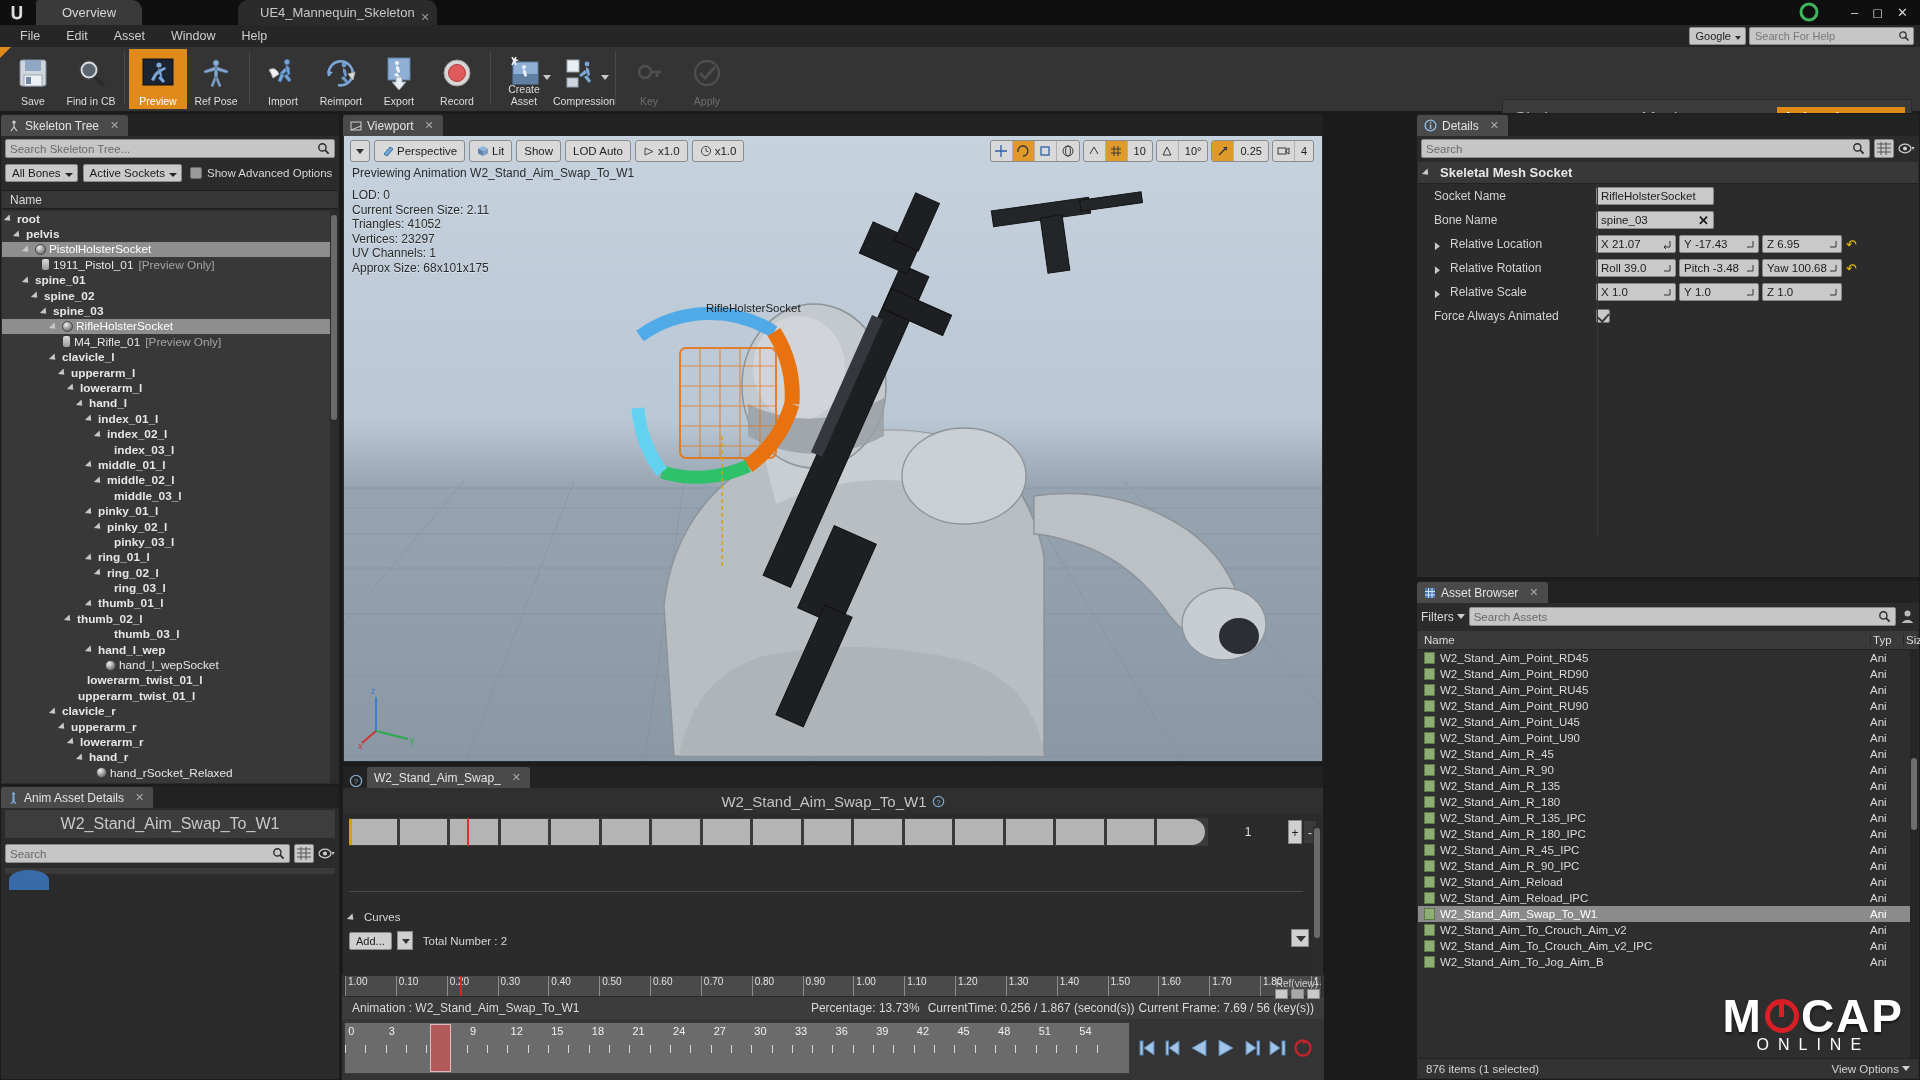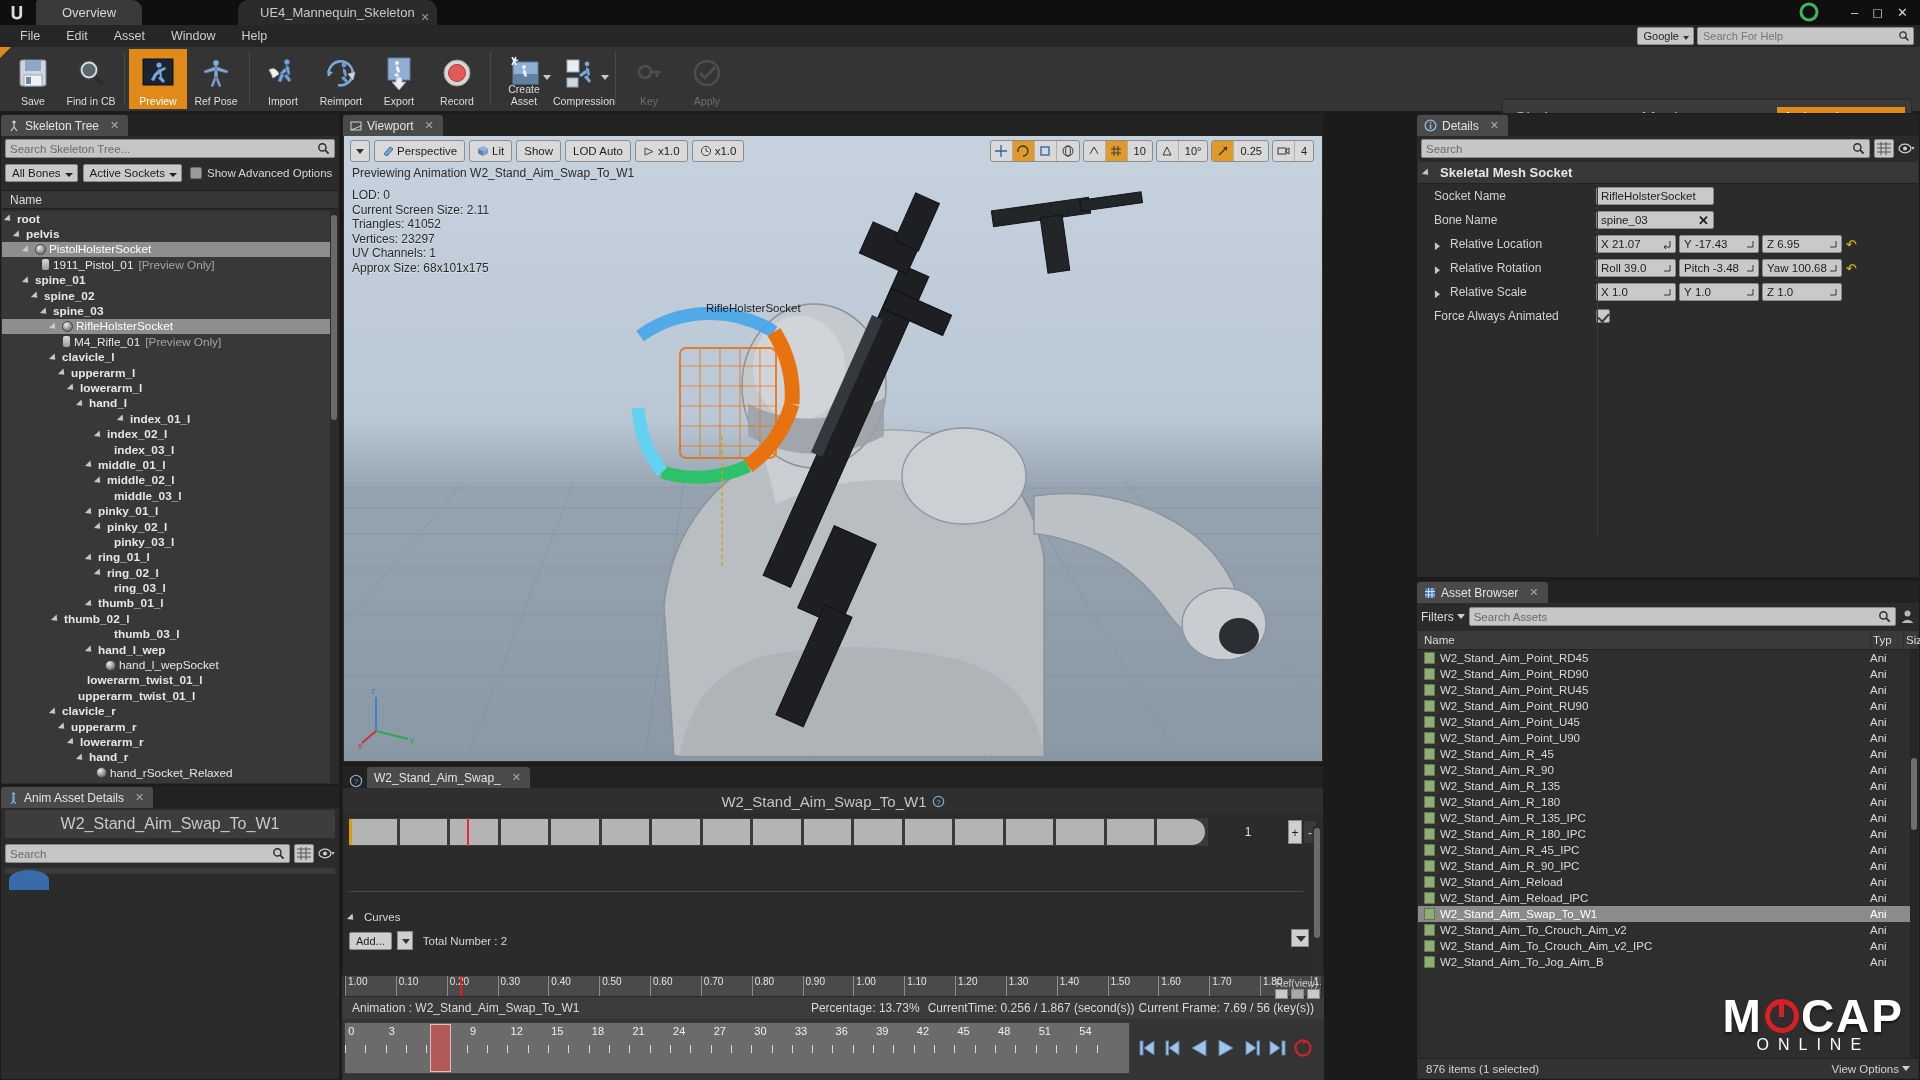--- a/index.html
+++ b/index.html
@@ -22,21 +22,21 @@
 
   
   .menubar { position:absolute; left:0; top:25px; width:1920px; height:22px; background:#262626;
      display:flex; align-items:center; padding-left:8px; gap:2px; }
   .menubar .mi { padding:2px 12px; color:#cfcfcf; font-size:12.5px;}
   .search-help { position:absolute; right:6px; top:27px; height:18px; display:flex; align-items:center;}
   .ddbtn { background:#c8c8c8; color:#222; font-size:11px; padding:2px 14px 2px 6px; position:relative;
      border:1px solid #8d8d8d; border-radius:2px; margin-right:3px;}
   .ddbtn:after{content:"";position:absolute;right:4px;top:8px;border-left:3.5px solid transparent;
      border-right:3.5px solid transparent;border-top:4px solid #333;}
-  .help-in { width:217px; height:18px; background:#c6c6c6; border:1px solid #8d8d8d; color:#777;
+  .help-in { width:165px; height:18px; background:#c6c6c6; border:1px solid #8d8d8d; color:#777;
      font-size:11px; padding:0 18px 0 5px; line-height:17px; border-radius:2px; position:relative;}
   .help-mag{position:absolute; right:3px; top:2px; width:12px;height:12px;}
 
   
   .toolbar { position:absolute; left:0; top:47px; width:1920px; height:65px; background:#343434;
      border-bottom:1px solid #1d1d1d; }
   .tb-corner { position:absolute; left:0; top:0; width:0;height:0;border-top:11px solid #e08a19;border-right:11px solid transparent;}
   .tbgroup { position:absolute; top:2px; height:61px; display:flex; }
   .tbsep{width:1px;height:52px;background:#4a4a4a;margin:3px 4px 0 4px;}
   .tbtn { width:58px; height:60px; display:flex; flex-direction:column; align-items:center; justify-content:flex-start;
@@ -489,21 +489,21 @@
           <span>upperarm_l</span>
         </div>
         <div class="trow bold" style="padding-left: 67px;">
           <span class="caret"></span>
           <span>lowerarm_l</span>
         </div>
         <div class="trow bold" style="padding-left: 76px;">
           <span class="caret"></span>
           <span>hand_l</span>
         </div>
-        <div class="trow bold" style="padding-left: 85px; margin-left: 32px;">
+        <div class="trow bold" style="padding-left: 85px;">
           <span class="caret"></span>
           <span>index_01_l</span>
         </div>
         <div class="trow bold" style="padding-left: 94px;">
           <span class="caret"></span>
           <span>index_02_l</span>
         </div>
         <div class="trow bold" style="padding-left: 103px;">
           <span class="nocaret"></span>
           <span>index_03_l</span>
@@ -541,21 +541,21 @@
           <span>ring_02_l</span>
         </div>
         <div class="trow bold" style="padding-left: 103px;">
           <span class="nocaret"></span>
           <span>ring_03_l</span>
         </div>
         <div class="trow bold" style="padding-left: 85px;">
           <span class="caret"></span>
           <span>thumb_01_l</span>
         </div>
-        <div class="trow bold" style="padding-left: 51px;">
+        <div class="trow bold" style="padding-left: 64px;">
           <span class="caret"></span>
           <span>thumb_02_l</span>
         </div>
         <div class="trow bold" style="padding-left: 103px;">
           <span class="nocaret"></span>
           <span>thumb_03_l</span>
         </div>
         <div class="trow bold" style="padding-left: 85px;">
           <span class="caret"></span>
           <span>hand_l_wep</span>

